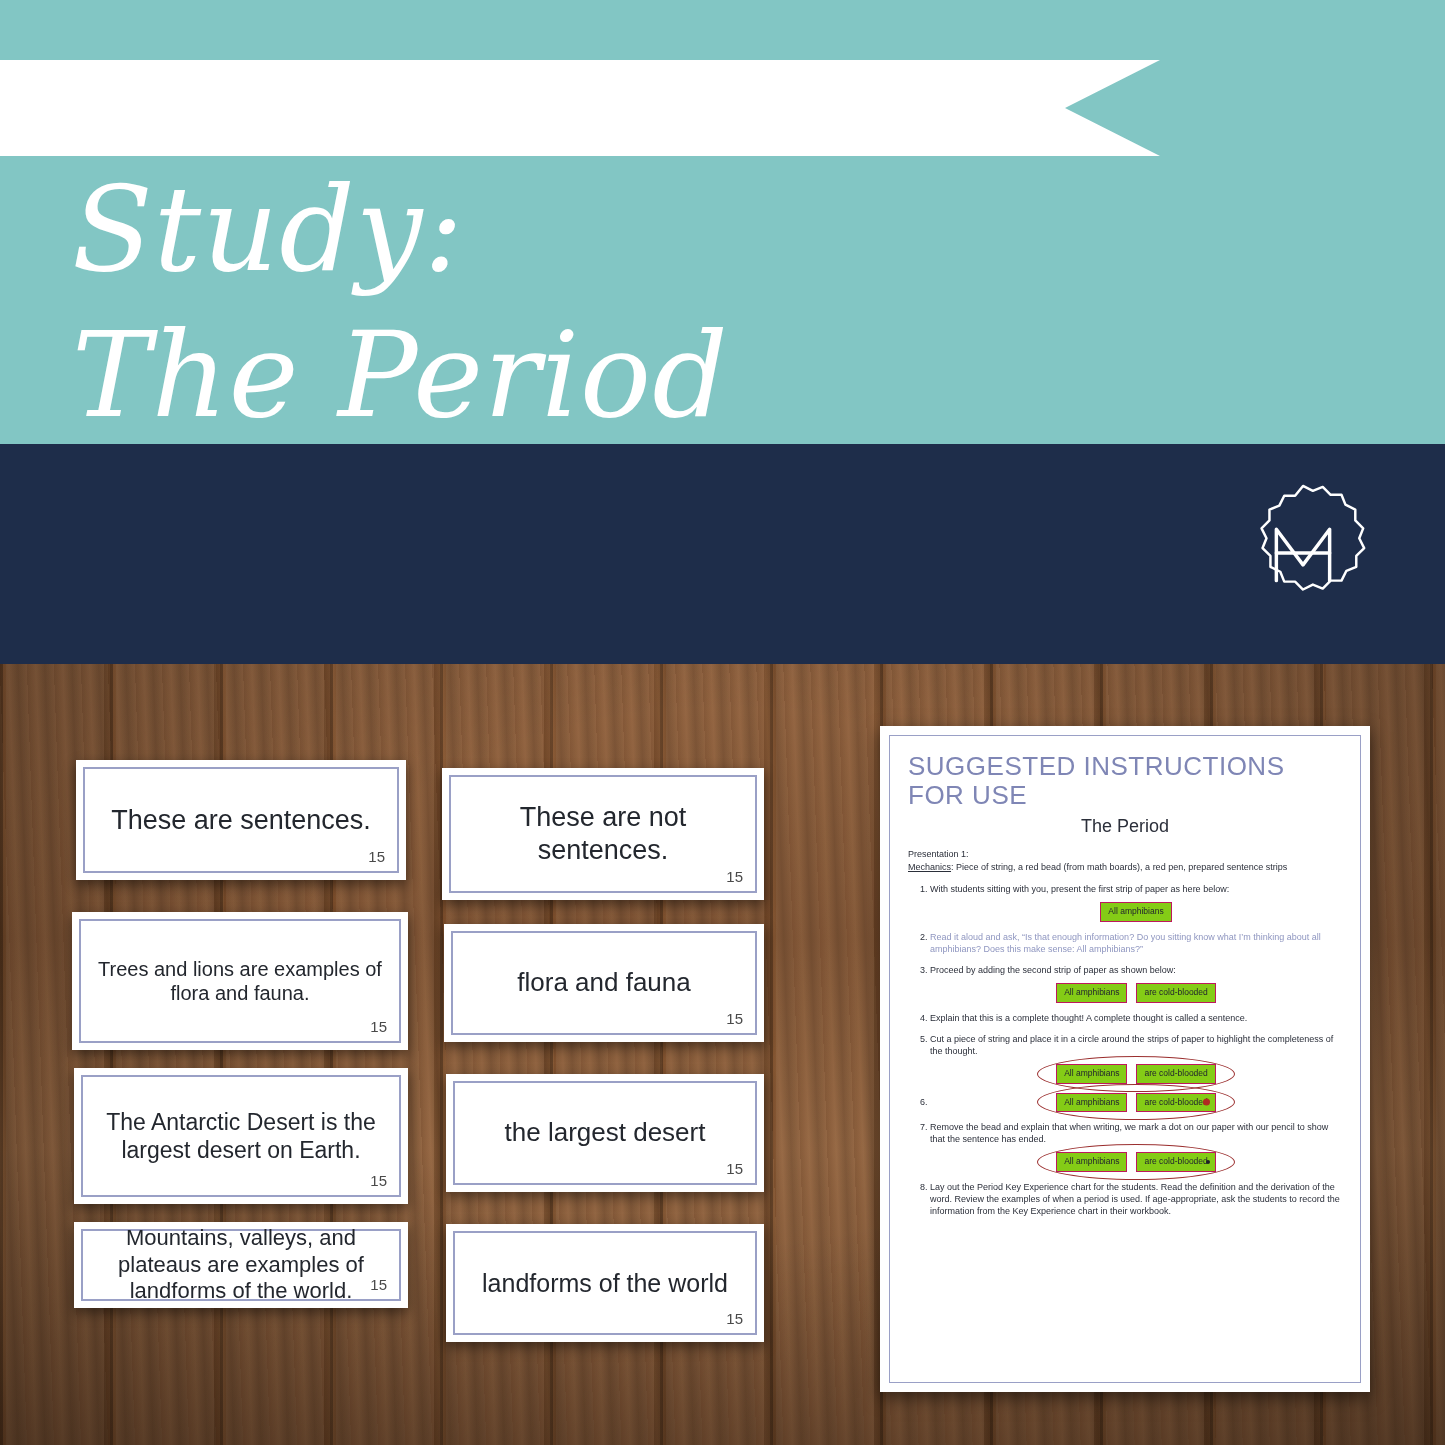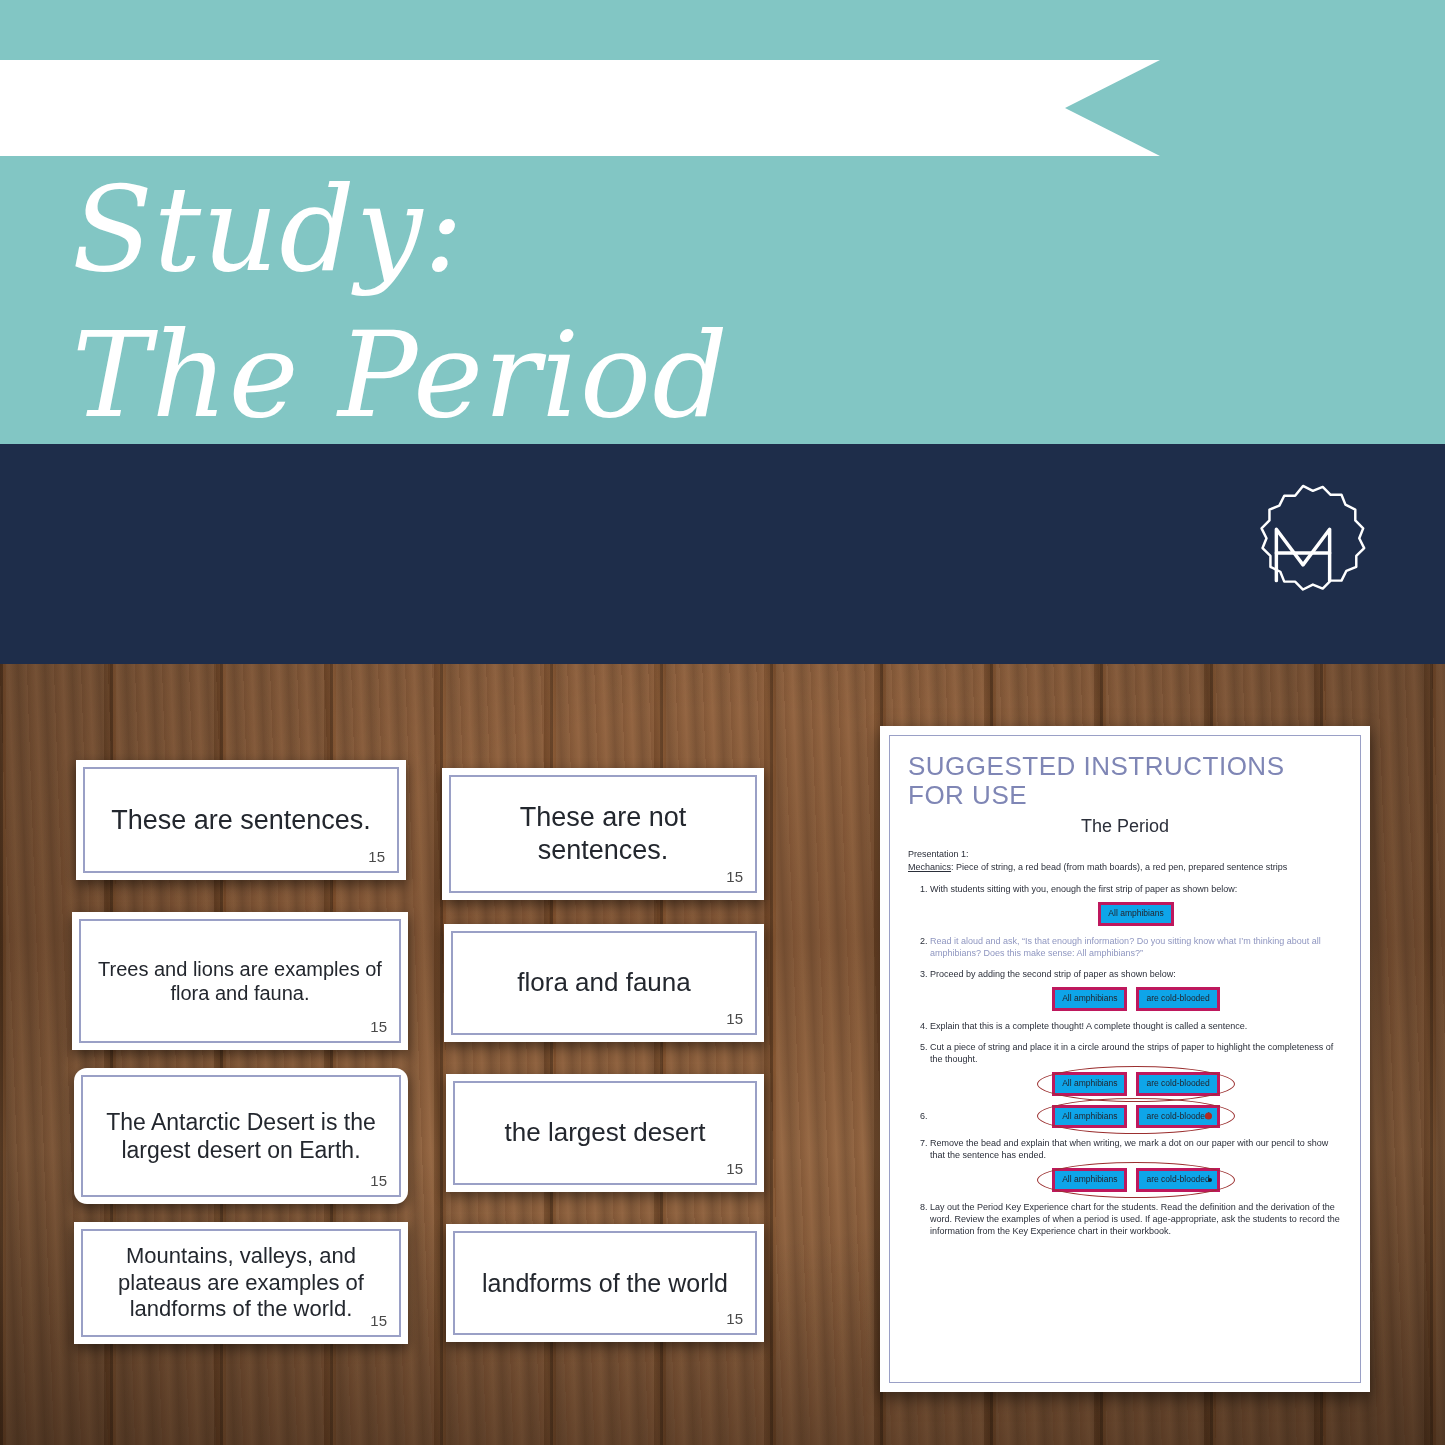--- a/index.html
+++ b/index.html
@@ -215,24 +215,24 @@
     color: #8f96c0;
   }
   .strip-row {
     display: flex;
     gap: 9px;
     justify-content: center;
     margin: 7px 0 4px 0;
     position: relative;
   }
   .strip {
-    border: 3px solid #be185d;
+    border: 1px solid #be185d;
     font-size: 8.5px;
     padding: 3px 7px;
-    background: #0ea5e9;
+    background: #84cc16;
     color: #22252e;
     white-space: nowrap;
     position: relative;
   }
   .strip-row.circled::after {
     content: "";
     position: absolute;
     left: 50%;
     top: 50%;
     transform: translate(-50%, -50%);
@@ -296,28 +296,28 @@
     </div>
   </div>
 
   <div class="card" style="left:72px; top:912px; width:336px; height:138px;">
     <div class="card-inner">
       <div class="card-text" style="font-size:20px;">Trees and lions are examples of flora and fauna.</div>
       <div class="card-num">15</div>
     </div>
   </div>
 
-  <div class="card" style="left:74px; top:1068px; width:334px; height:136px;border-radius:13px;">
+  <div class="card" style="left:74px; top:1068px; width:334px; height:136px;">
     <div class="card-inner">
       <div class="card-text" style="font-size:23px;">The Antarctic Desert is the largest desert on Earth.</div>
       <div class="card-num">15</div>
     </div>
   </div>
 
-  <div class="card" style="left:74px; top:1222px; width:334px; height:122px;">
+  <div class="card" style="left:74px; top:1222px; width:334px; height:86px;">
     <div class="card-inner">
       <div class="card-text" style="font-size:22px;">Mountains, valleys, and plateaus are examples of landforms of the world.</div>
       <div class="card-num">15</div>
     </div>
   </div>
 
   <div class="card" style="left:442px; top:768px; width:322px; height:132px;">
     <div class="card-inner">
       <div class="card-text" style="font-size:27px;">These are not sentences.</div>
       <div class="card-num">15</div>
@@ -351,21 +351,21 @@
       <div class="sheet-title">FOR USE</div>
       <div class="sheet-subtitle">The Period</div>
 
       <div class="pres-line">Presentation 1:</div>
       <div class="mats-line">
         <span class="mats-label">Mechanics</span><span>: Piece of string, a red bead (from math boards), a red pen, prepared sentence strips</span>
       </div>
 
       <ol class="steps">
         <li>
-          <span>With students sitting with you, enough the first strip of paper as shown below:</span>
+          <span>With students sitting with you, present the first strip of paper as here below:</span>
           <div class="strip-row">
             <span class="strip">All amphibians</span>
           </div>
         </li>
         <li>
           <span class="quote">Read it aloud and ask, “Is that enough information? Do you sitting know what I’m thinking about all amphibians? Does this make sense: All amphibians?”</span>
         </li>
         <li>
           <span>Proceed by adding the second strip of paper as shown below:</span>
           <div class="strip-row">

